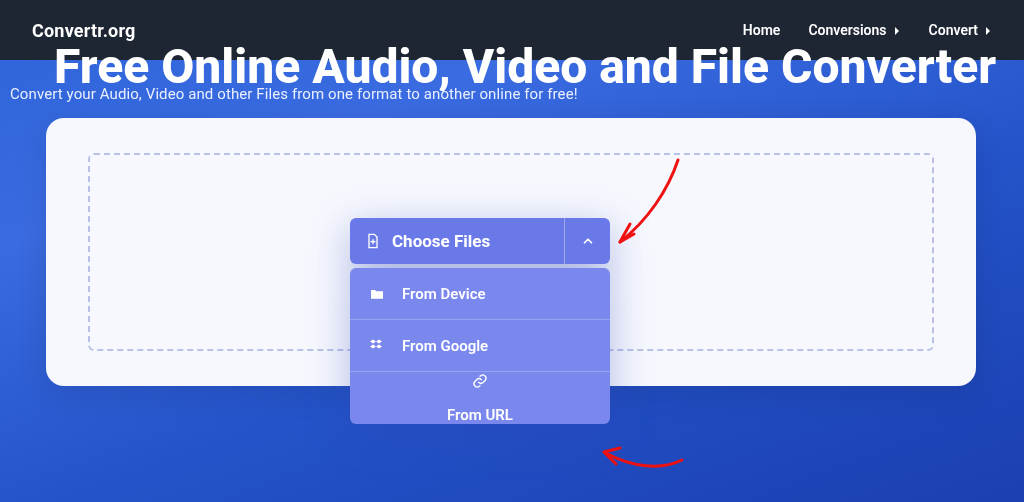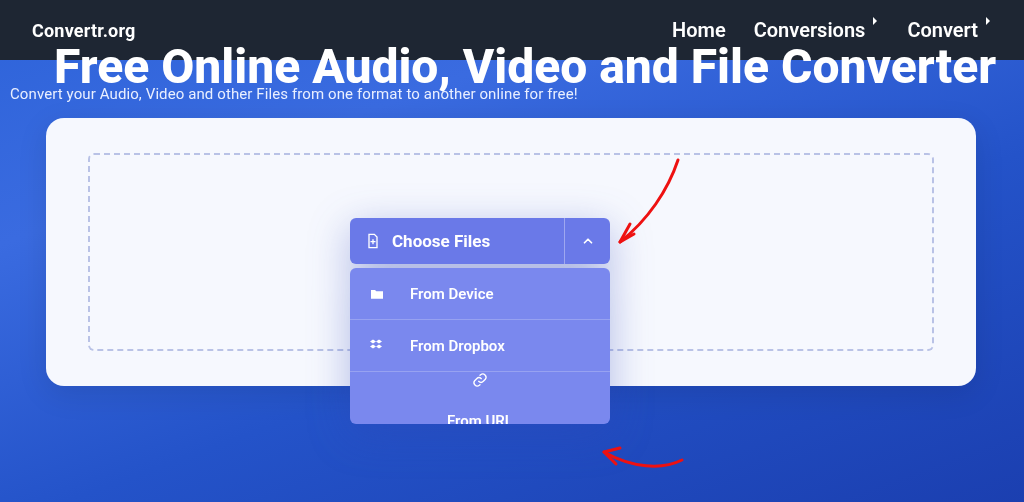--- a/index.html
+++ b/index.html
@@ -20,24 +20,25 @@
     font-size: 18px;
     letter-spacing: .2px;
   }
   .nav-links {
     margin-left: auto;
     display: flex;
     gap: 28px;
   }
   .nav-link {
     color: #fff;
-    font-size: 20px;
+    font-size: 14px;
     font-weight: 600;
     cursor: pointer;
     display: flex;
+    align-items: center;
     gap: 6px;
   }
   .chev {
     display:inline-block;
     width:0;height:0;
     border-left:4px solid transparent;
     border-right:4px solid transparent;
     border-top:4px solid #fff;
     transform: translateY(1px) rotate(-90deg);
   }
@@ -127,21 +128,21 @@
   .menu {
     margin-top: 4px;
     border-radius: 6px;
     overflow: hidden;
   }
   .menu-item {
     height: 52px;
     background: #7a88ee;
     display: flex;
     align-items: center;
-    gap: 24px;
+    gap: 16px;
     padding: 0 18px;
     color: #fff;
     font-weight: 600;
     font-size: 15px;
     border-bottom: 1px solid rgba(255,255,255,.22);
     cursor: pointer;
   }
   .menu-item:last-child { border-bottom: none; flex-direction: column; }
   .mi-icon { width: 18px; height: 18px; display:flex; align-items:center; justify-content:center; }
   .mi-icon svg { width: 16px; height: 16px; fill:#fff; }
@@ -206,21 +207,21 @@
           </svg>
       </span>
       <span>From Device</span>
     </div>
     <div class="menu-item">
       <span class="mi-icon">
         <svg viewBox="0 0 24 24">
             <path d="M6 3l6 4-6 4-6-4zM18 3l6 4-6 4-6-4zM6 13l6 4-6 4-6-4zM18 13l6 4-6 4-6-4z" transform="scale(.75) translate(2 0)"></path>
           </svg>
       </span>
-      <span>From Dropbox</span>
+      <span>From Google</span>
     </div>
     <div class="menu-item">
       <span class="mi-icon">
         <svg viewBox="0 0 24 24">
             <path d="M10 14a5 5 0 0 0 7 0l3-3a5 5 0 0 0-7-7l-1 1M14 10a5 5 0 0 0-7 0l-3 3a5 5 0 0 0 7 7l1-1" fill="none" stroke="#fff" stroke-width="2" stroke-linecap="round"></path>
           </svg>
       </span>
       <span>From URL</span>
     </div>
   </div>

